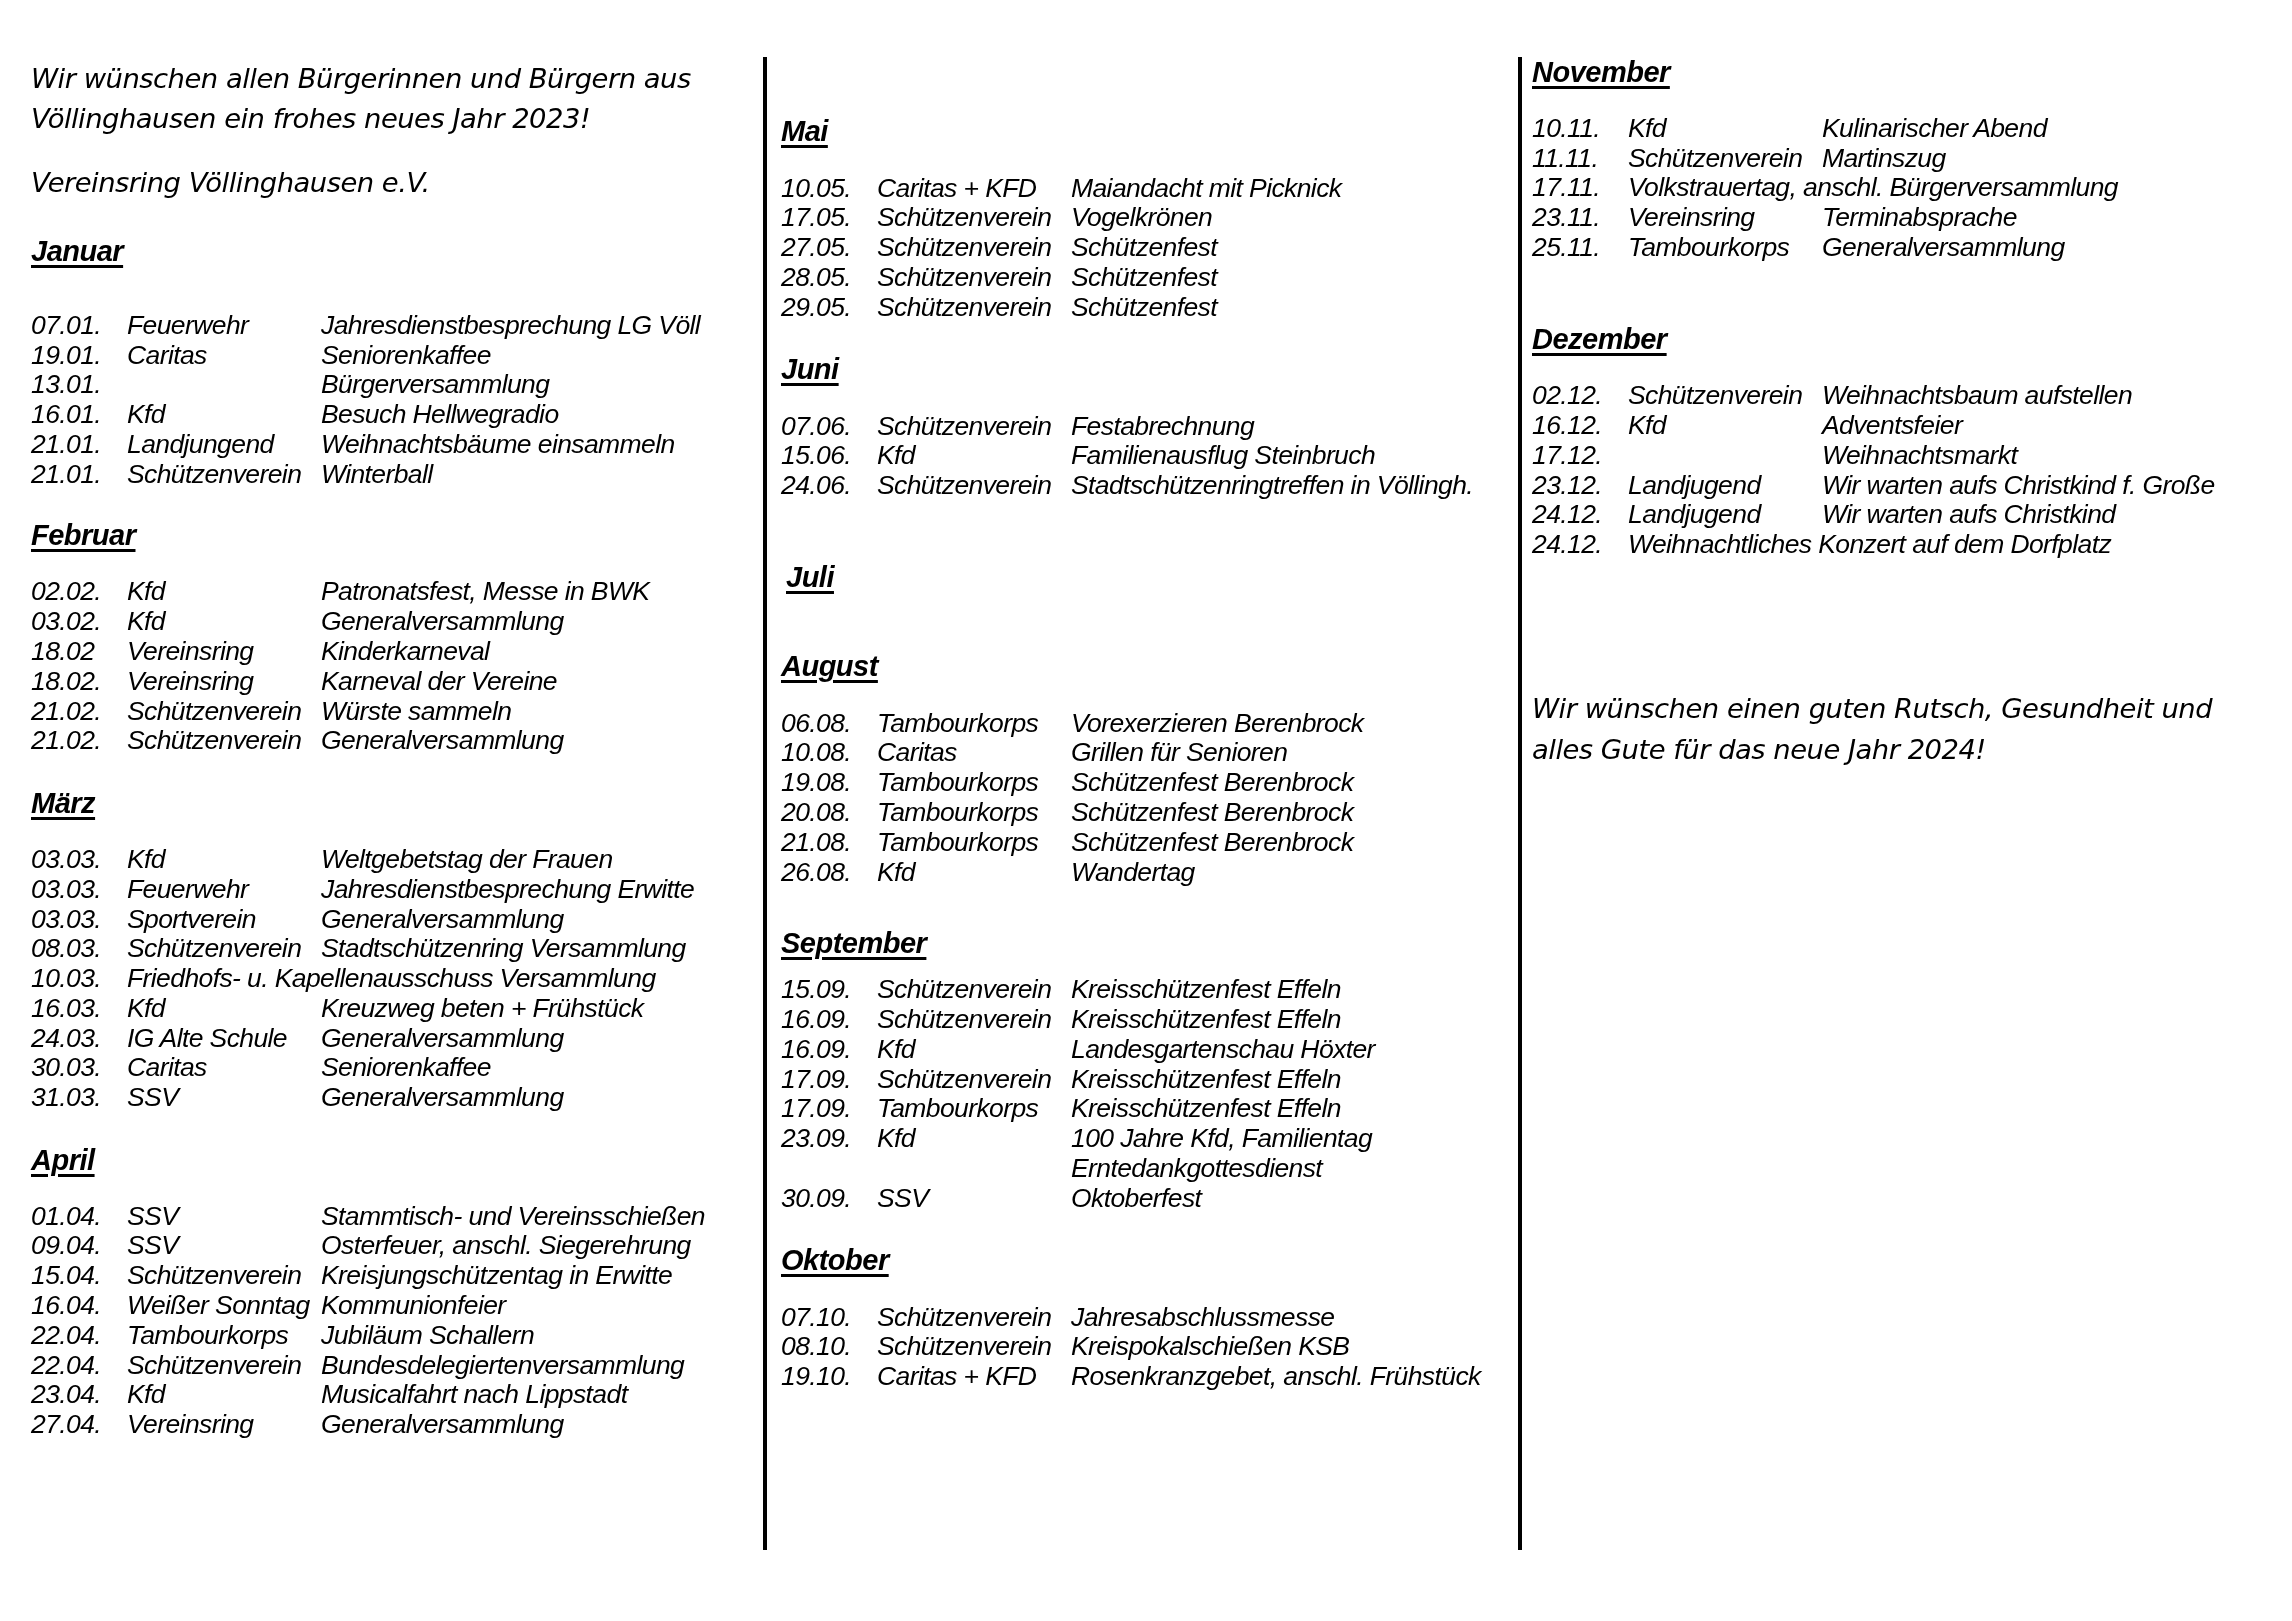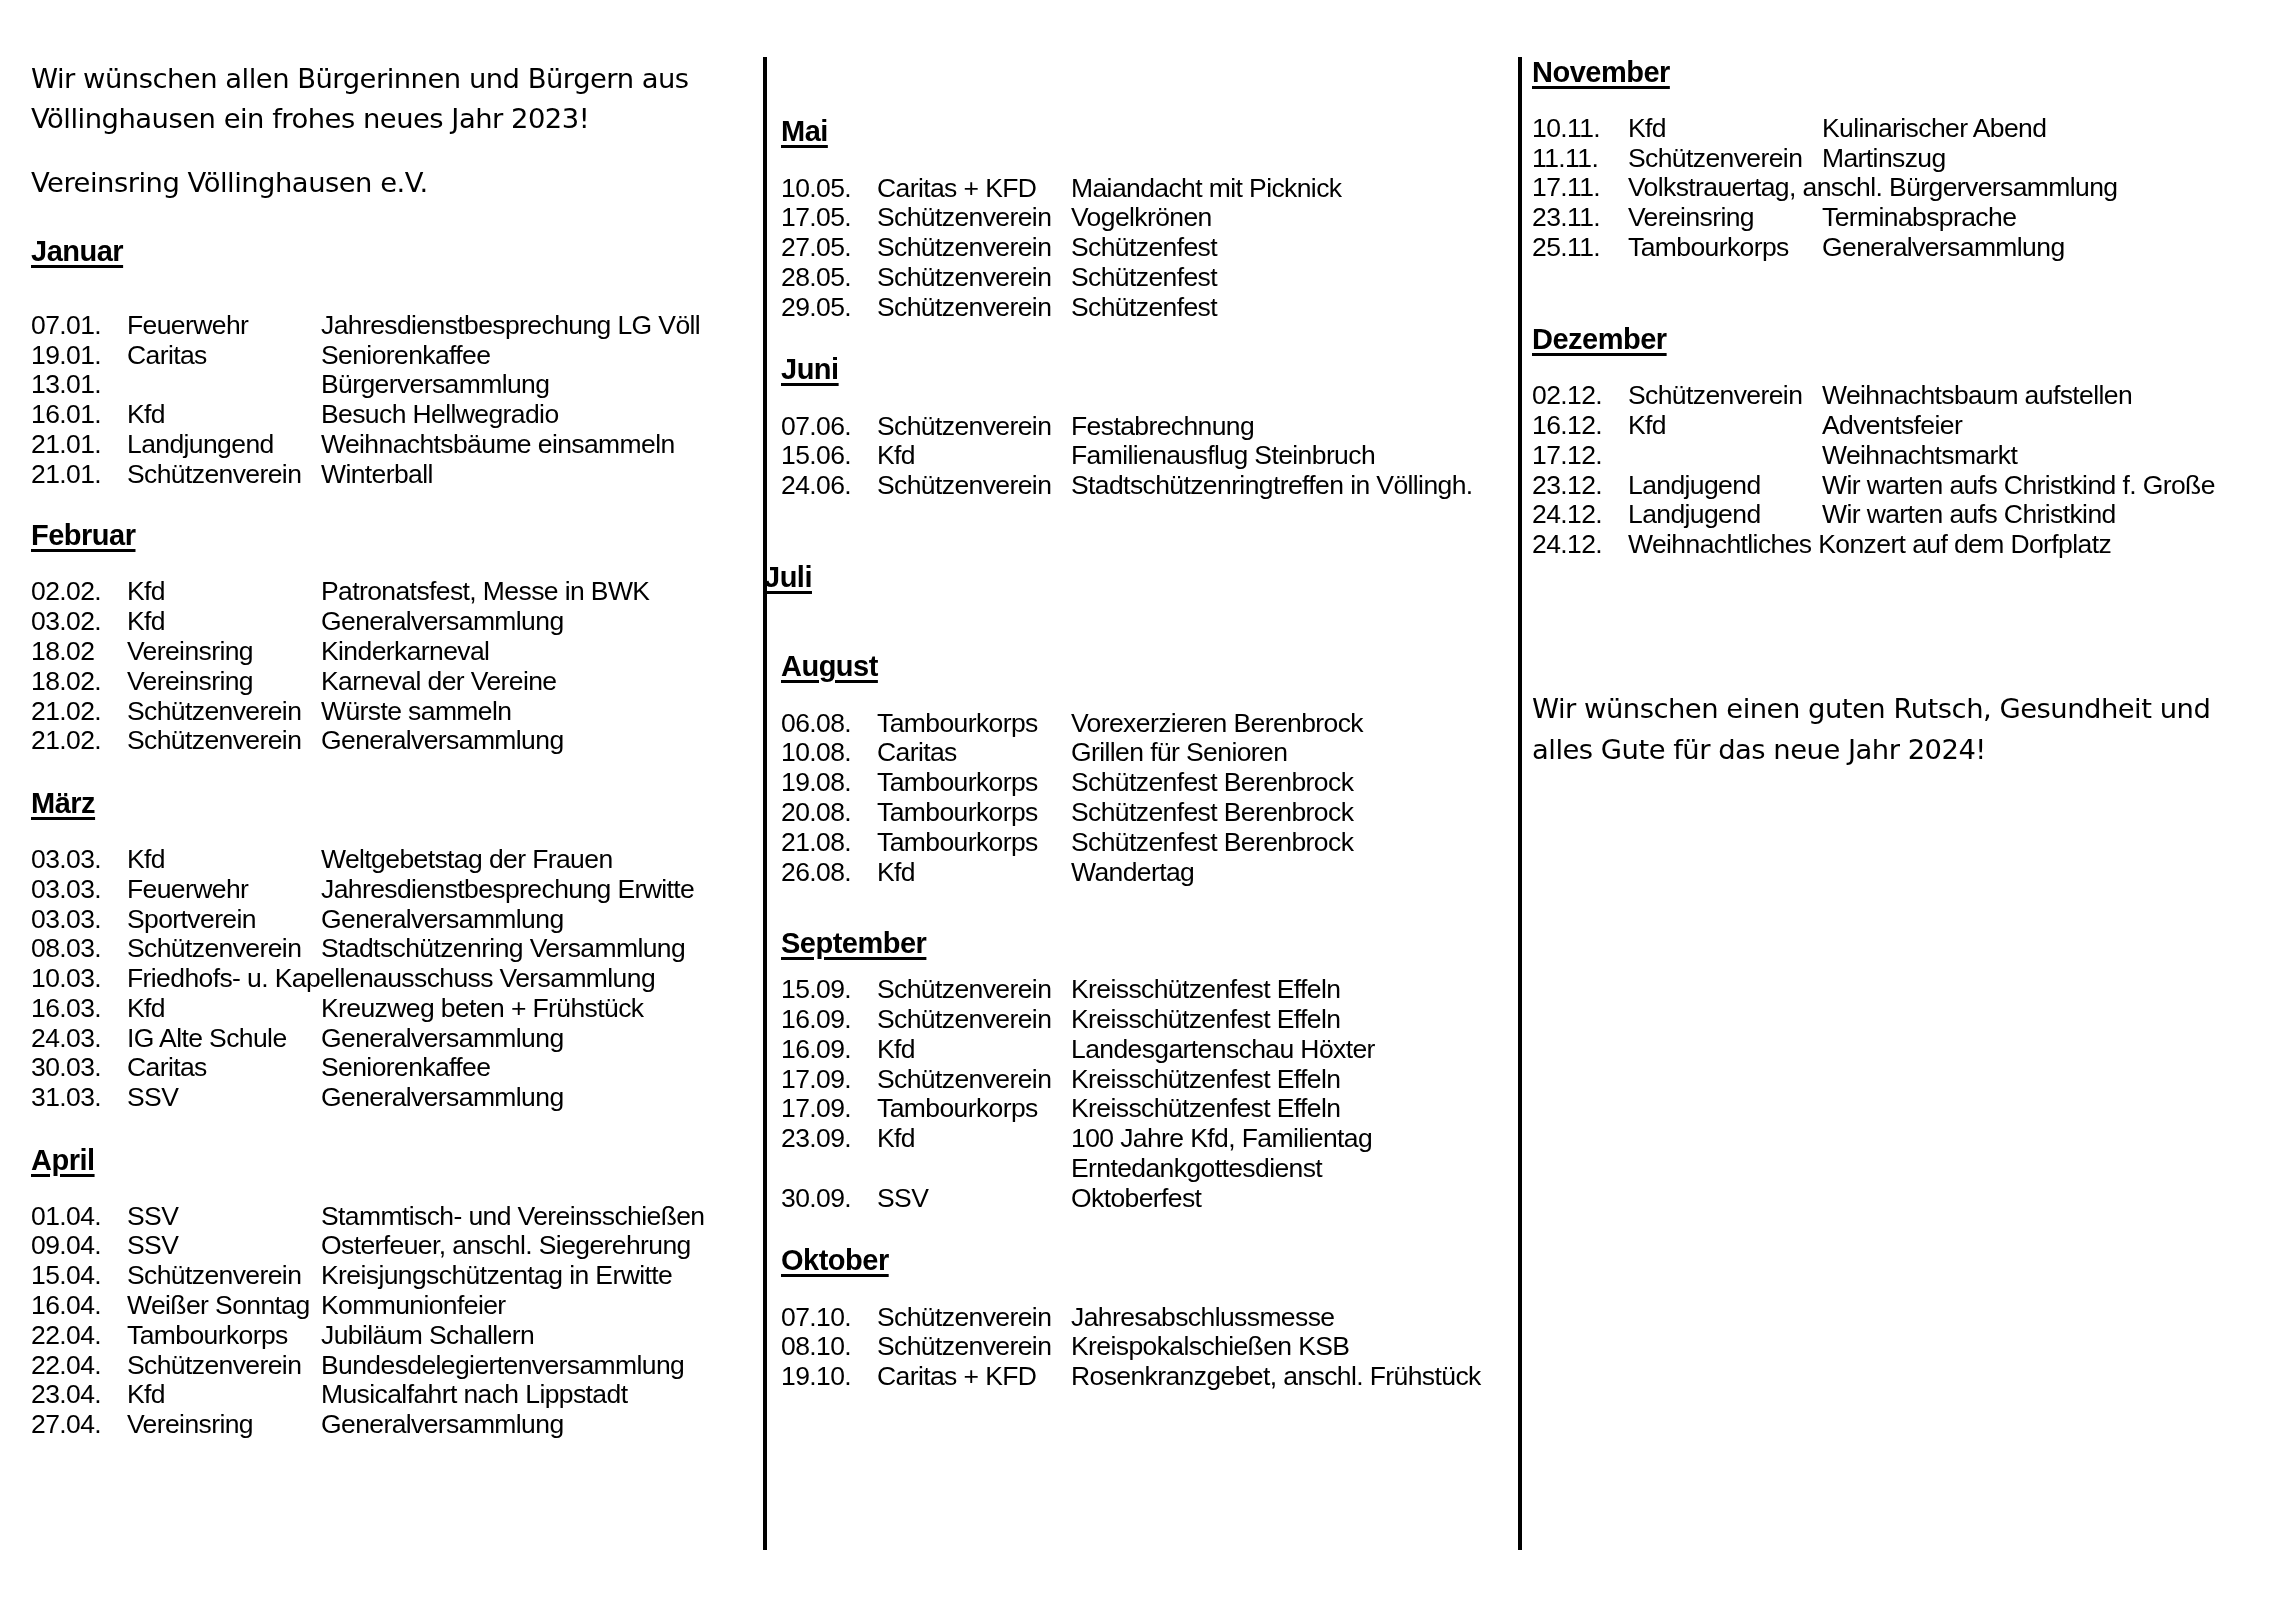--- a/index.html
+++ b/index.html
@@ -1,17 +1,17 @@
 <!DOCTYPE html>
 <html><head>
 <meta charset="utf-8">
 <style>
   html, body { margin: 0; padding: 0; background: #ffffff; }
   body { width: 2293px; height: 1621px; position: relative; overflow: hidden; color: #000; }
-  .page { position: absolute; left: 0; top: 0; width: 2293px; height: 1357px; }
+  .page { position: absolute; left: 0; top: 0; width: 2293px; height: 1357px; font-style: italic; }
   .divider { position: absolute; width: 3.9px; background: #000; top: 57px; height: 1493px; }
   .greet { font-family: "DejaVu Sans", sans-serif; font-size: 27.4px; line-height: 40px; letter-spacing: -0.5px; white-space: nowrap; position: absolute; }
   .month { position: absolute; font-family: "Liberation Sans", sans-serif; font-weight: bold; font-size: 29px; text-decoration: underline; text-decoration-thickness: 2.9px; text-underline-offset: 3.9px; white-space: nowrap; letter-spacing: -0.5px; }
   .row { position: absolute; height: 31px; font-family: "Liberation Sans", sans-serif; font-size: 26.5px; line-height: 31px; white-space: nowrap; letter-spacing: -0.6px; }
   .row span { position: absolute; top: 0; }
   .d { left: 0; }
   .o { left: 96px; }
   .e { left: 290px; }
   .wide { left: 96px; }
 </style>
@@ -213,21 +213,21 @@
       <div class="row" style="left: 781px; top: 440px;">
         <span class="d">15.06.</span>
         <span class="o">Kfd</span>
         <span class="e">Familienausflug Steinbruch</span>
       </div>
       <div class="row" style="left: 781px; top: 470px;">
         <span class="d">24.06.</span>
         <span class="o">Schützenverein</span>
         <span class="e">Stadtschützenringtreffen in Völlingh.</span>
       </div>
-      <div class="month" style="left: 764px; top: 561px;">Juli</div>
+      <div class="month" style="left: 786px; top: 561px;">Juli</div>
       <div class="month" style="left: 781px; top: 650px; text-align: right;">August</div>
       <div class="row" style="left: 781px; top: 708px;">
         <span class="d">06.08.</span>
         <span class="o">Tambourkorps</span>
         <span class="e">Vorexerzieren Berenbrock</span>
       </div>
       <div class="row" style="left: 781px; top: 737px;">
         <span class="d">10.08.</span>
         <span class="o">Caritas</span>
         <span class="e">Grillen für Senioren</span>

